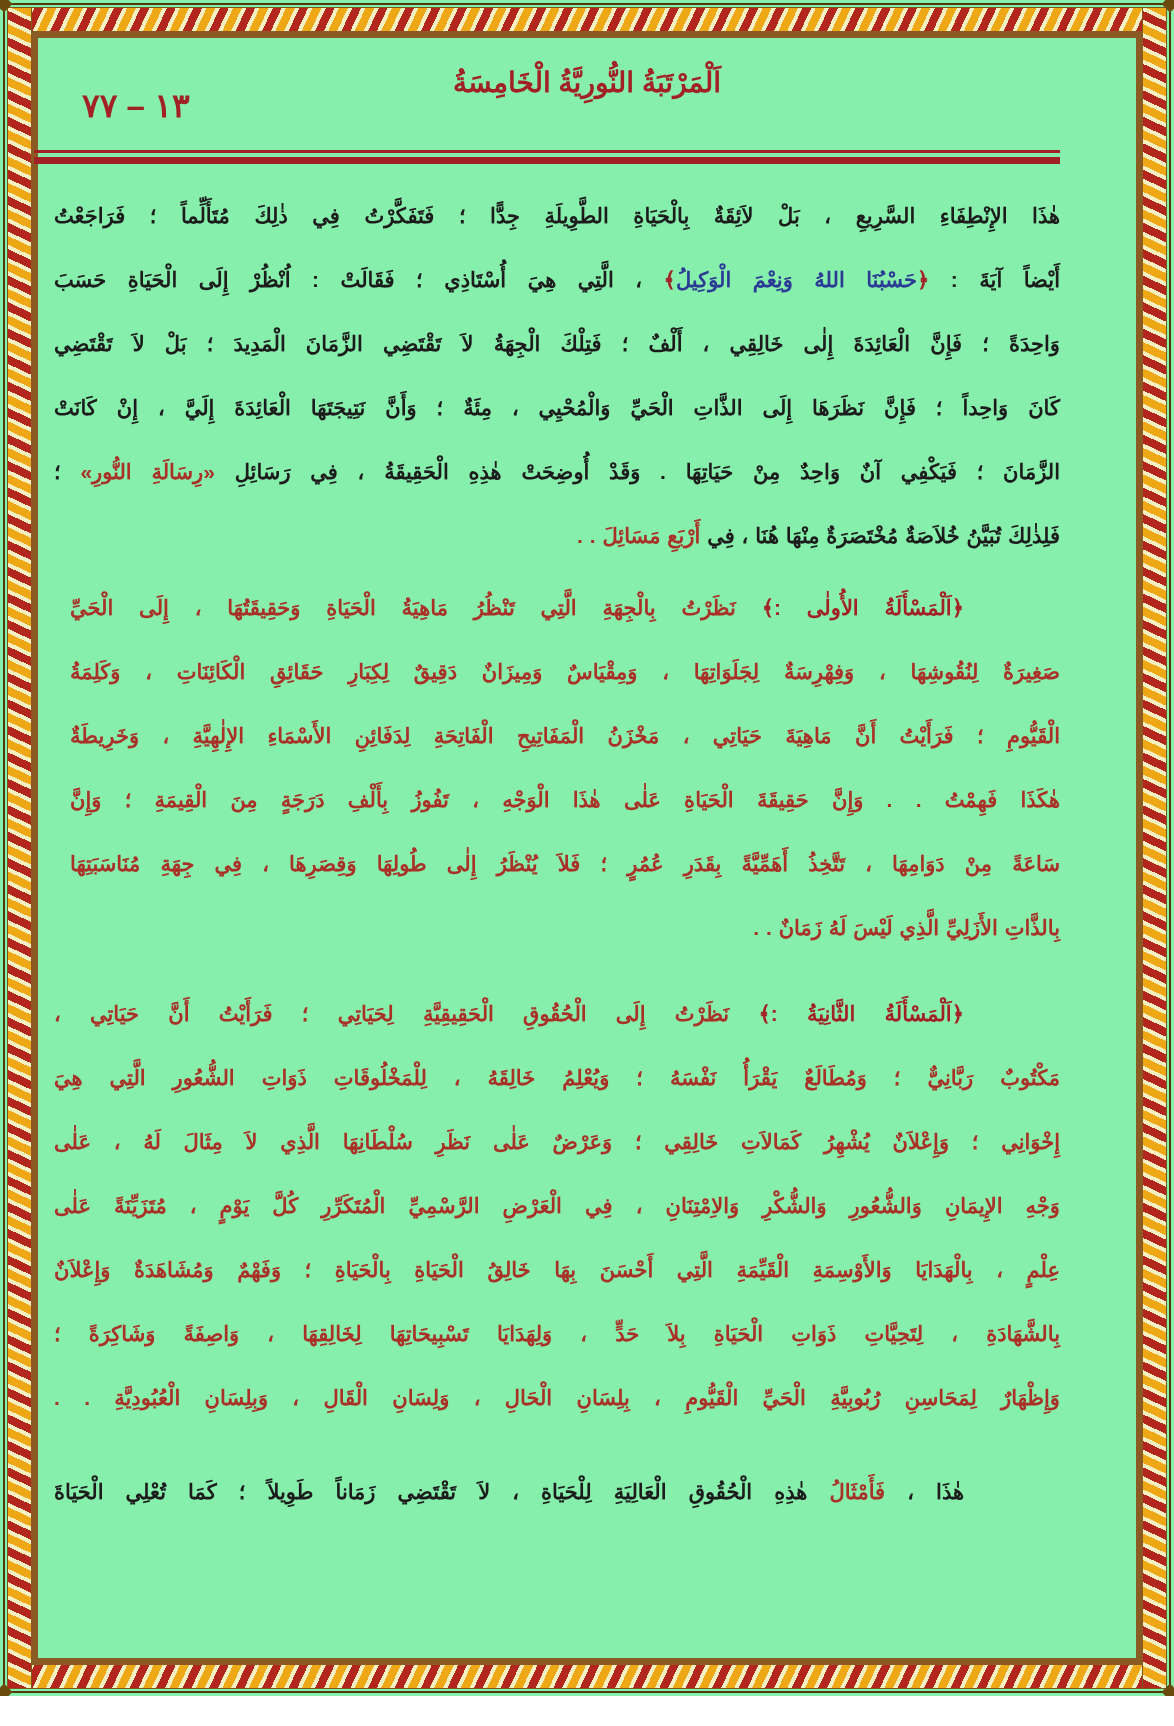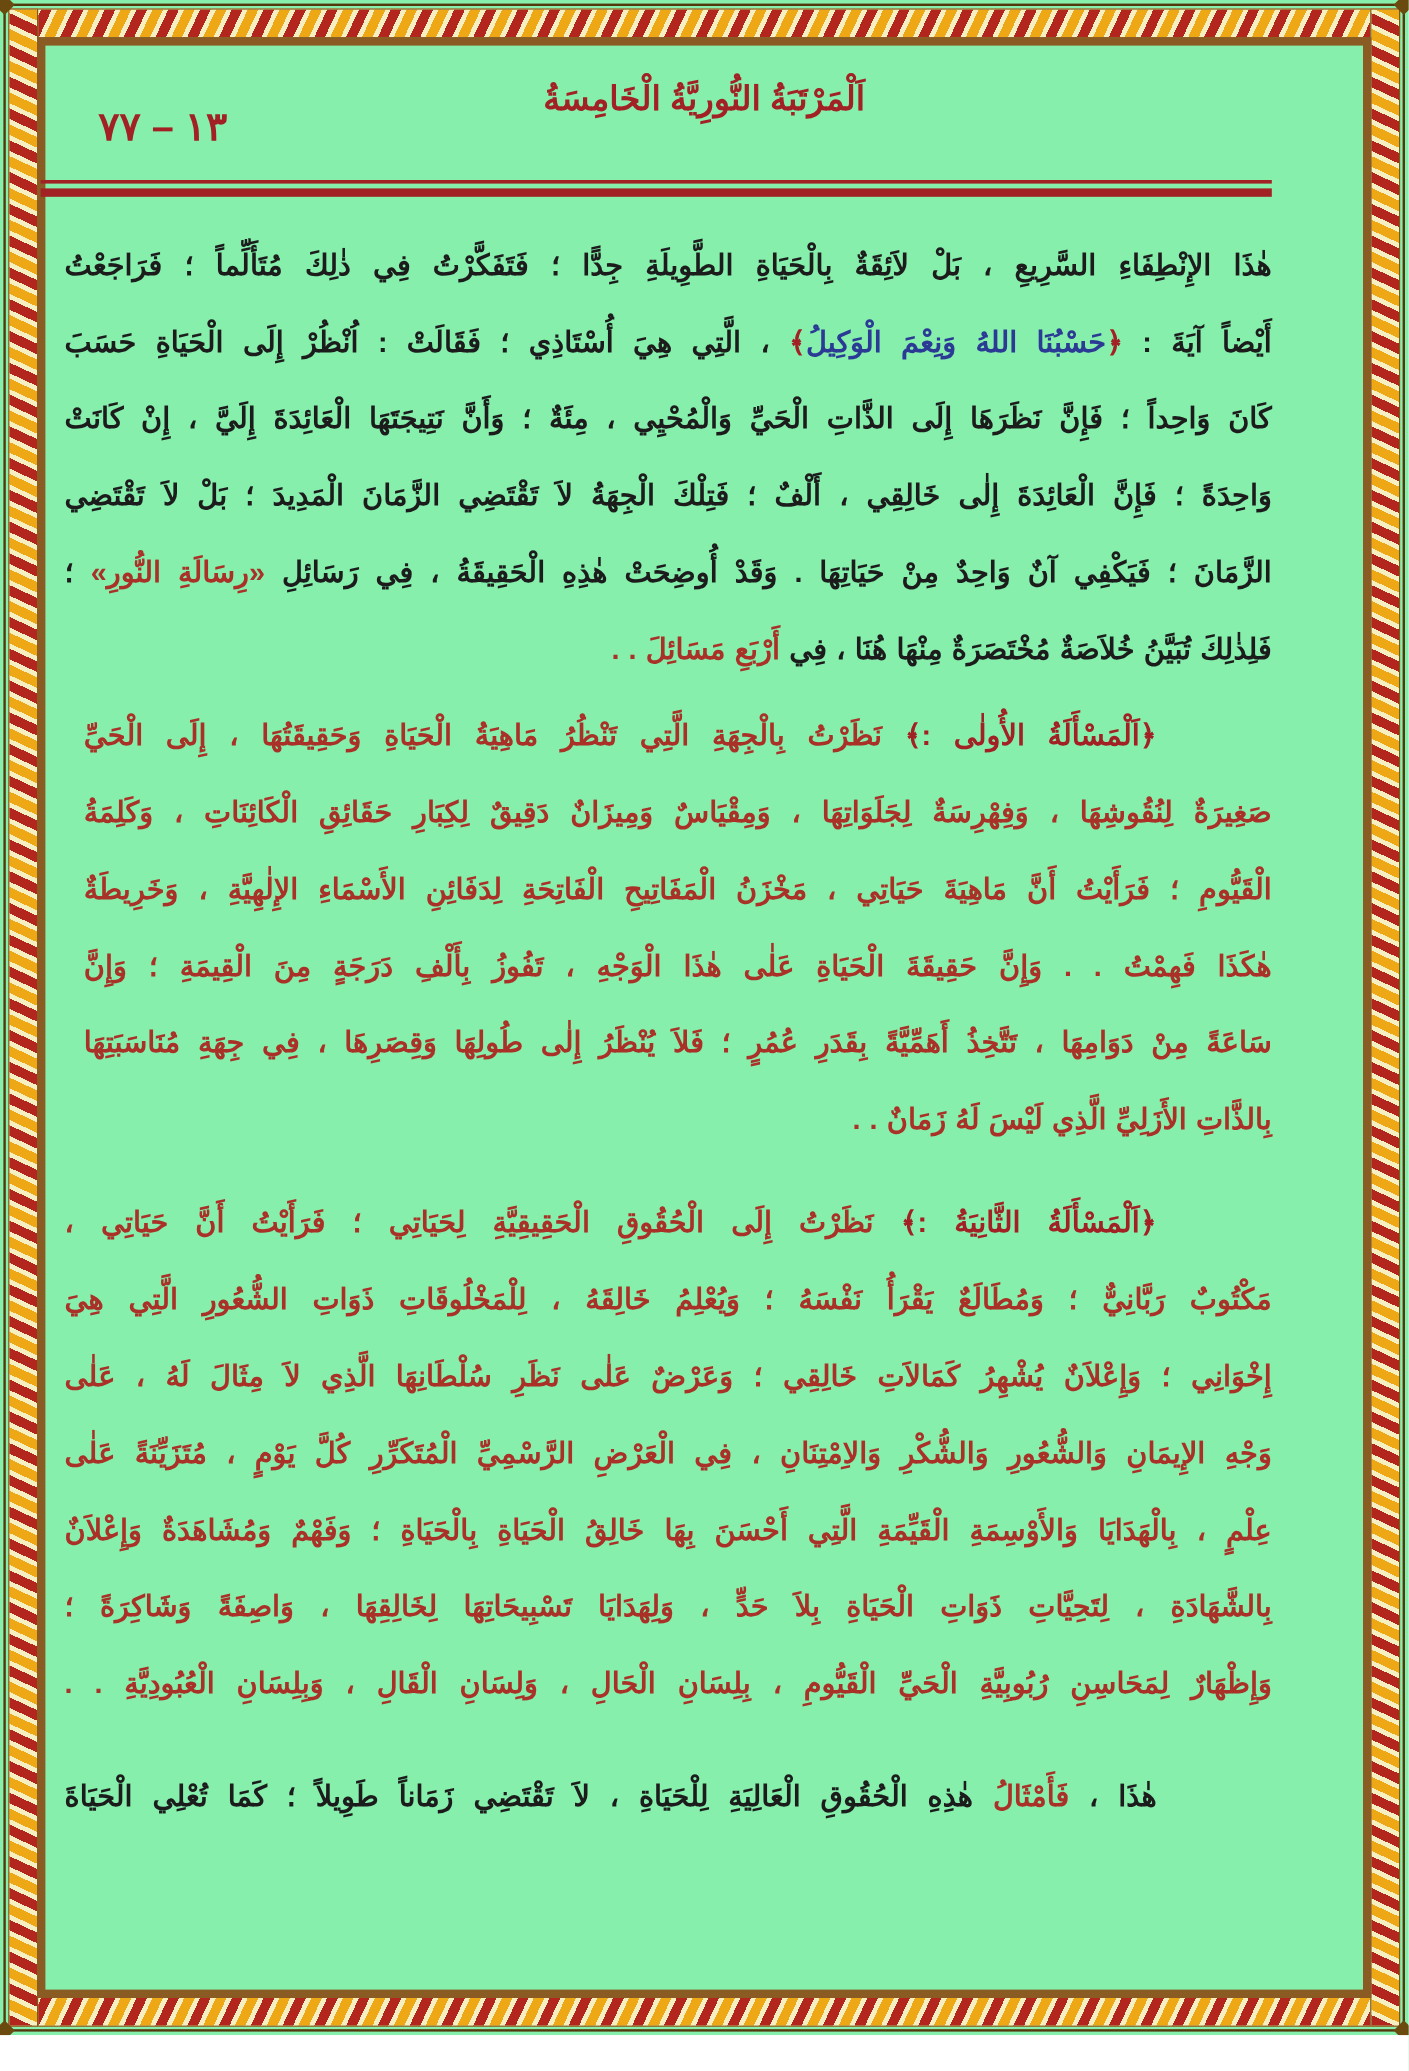--- a/index.html
+++ b/index.html
@@ -44,22 +44,22 @@
   .rule-thin{height:3px;background:var(--accent,#a22125);margin-left:-20px;}
   .rule-thick{height:7px;background:var(--accent,#a22125);margin-top:4px;margin-left:-20px;}
 
   .text-col{margin:20px 74px 0 14px;}
   .para{margin:0;}
   .para.sec2{margin-top:8px;margin-left:16px;}
   .para.sec3{margin-top:22px;}
   .para.sec4{margin-top:30px;}
   .line{
     direction:rtl;
-    height:64px;line-height:76px;
-    font-size:24px;font-weight:bold;
+    height:64px;line-height:64px;
+    font-size:21px;font-weight:bold;
     color:var(--ink,#1c1c1c);
     text-align:justify;text-align-last:justify;
     word-spacing:1px;
   }
   .line.endline{text-align-last:right;}
   .line.indent{padding-right:96px;}
   .seg-ink{color:var(--ink,#1c1c1c);}
   .seg-red{color:var(--red,#a93128);}
   .seg-accent{color:var(--accent,#a22125);}
   .seg-blue{color:var(--blue,#2b3a94);}
@@ -87,22 +87,22 @@
       <div class="title">اَلْمَرْتَبَةُ النُّورِيَّةُ الْخَامِسَةُ</div>
     </div>
     <div class="rules">
       <div class="rule-thin"></div>
       <div class="rule-thick"></div>
     </div>
     <div class="text-col" id="body-block">
         <div class="para sec1">
           <div class="line"><span class="seg-ink">هٰذَا الإِنْطِفَاءِ السَّرِيعِ ، بَلْ لاَئِقَةٌ بِالْحَيَاةِ الطَّوِيلَةِ جِدًّا ؛ فَتَفَكَّرْتُ فِي ذٰلِكَ مُتَأَلِّماً ؛ فَرَاجَعْتُ</span></div>
           <div class="line"><span class="seg-ink">أَيْضاً آيَةَ : </span><span class="seg-accent">﴿</span><span class="seg-blue">حَسْبُنَا اللهُ وَنِعْمَ الْوَكِيلُ</span><span class="seg-accent">﴾</span><span class="seg-ink"> ، الَّتِي هِيَ أُسْتَاذِي ؛ فَقَالَتْ : اُنْظُرْ إِلَى الْحَيَاةِ حَسَبَ</span></div>
+          <div class="line"><span class="seg-ink">وَاحِدَةً ؛ فَإِنَّ الْعَائِدَةَ إِلٰى خَالِقِي ، أَلْفٌ ؛ فَتِلْكَ الْجِهَةُ لاَ تَقْتَضِي الزَّمَانَ الْمَدِيدَ ؛ بَلْ لاَ تَقْتَضِي</span></div>
           <div class="line"><span class="seg-ink">كَانَ وَاحِداً ؛ فَإِنَّ نَظَرَهَا إِلَى الذَّاتِ الْحَيِّ وَالْمُحْيِي ، مِئَةٌ ؛ وَأَنَّ نَتِيجَتَهَا الْعَائِدَةَ إِلَيَّ ، إِنْ كَانَتْ</span></div>
-          <div class="line"><span class="seg-ink">وَاحِدَةً ؛ فَإِنَّ الْعَائِدَةَ إِلٰى خَالِقِي ، أَلْفٌ ؛ فَتِلْكَ الْجِهَةُ لاَ تَقْتَضِي الزَّمَانَ الْمَدِيدَ ؛ بَلْ لاَ تَقْتَضِي</span></div>
           <div class="line"><span class="seg-ink">الزَّمَانَ ؛ فَيَكْفِي آنٌ وَاحِدٌ مِنْ حَيَاتِهَا . وَقَدْ أُوضِحَتْ هٰذِهِ الْحَقِيقَةُ ، فِي رَسَائِلِ </span><span class="seg-red">«رِسَالَةِ النُّورِ»</span><span class="seg-ink"> ؛</span></div>
           <div class="line endline"><span class="seg-ink">فَلِذٰلِكَ تُبَيَّنُ خُلاَصَةٌ مُخْتَصَرَةٌ مِنْهَا هُنَا ، فِي </span><span class="seg-red">أَرْبَعِ مَسَائِلَ . .</span></div>
         </div>
         <div class="para sec2">
           <div class="line indent"><span class="seg-heading">﴿اَلْمَسْأَلَةُ الأُولٰى :﴾</span><span class="seg-red"> نَظَرْتُ بِالْجِهَةِ الَّتِي تَنْظُرُ مَاهِيَةُ الْحَيَاةِ وَحَقِيقَتُهَا ، إِلَى الْحَيِّ</span></div>
           <div class="line"><span class="seg-red">صَغِيرَةٌ لِنُقُوشِهَا ، وَفِهْرِسَةٌ لِجَلَوَاتِهَا ، وَمِقْيَاسٌ وَمِيزَانٌ دَقِيقٌ لِكِبَارِ حَقَائِقِ الْكَائِنَاتِ ، وَكَلِمَةُ</span></div>
           <div class="line"><span class="seg-red">الْقَيُّومِ ؛ فَرَأَيْتُ أَنَّ مَاهِيَةَ حَيَاتِي ، مَخْزَنُ الْمَفَاتِيحِ الْفَاتِحَةِ لِدَفَائِنِ الأَسْمَاءِ الإِلٰهِيَّةِ ، وَخَرِيطَةٌ</span></div>
           <div class="line"><span class="seg-red">هٰكَذَا فَهِمْتُ . . وَإِنَّ حَقِيقَةَ الْحَيَاةِ عَلٰى هٰذَا الْوَجْهِ ، تَفُوزُ بِأَلْفِ دَرَجَةٍ مِنَ الْقِيمَةِ ؛ وَإِنَّ</span></div>
           <div class="line"><span class="seg-red">سَاعَةً مِنْ دَوَامِهَا ، تَتَّخِذُ أَهَمِّيَّةً بِقَدَرِ عُمُرٍ ؛ فَلاَ يُنْظَرُ إِلٰى طُولِهَا وَقِصَرِهَا ، فِي جِهَةِ مُنَاسَبَتِهَا</span></div>
           <div class="line endline"><span class="seg-red">بِالذَّاتِ الأَزَلِيِّ الَّذِي لَيْسَ لَهُ زَمَانٌ . .</span></div>

